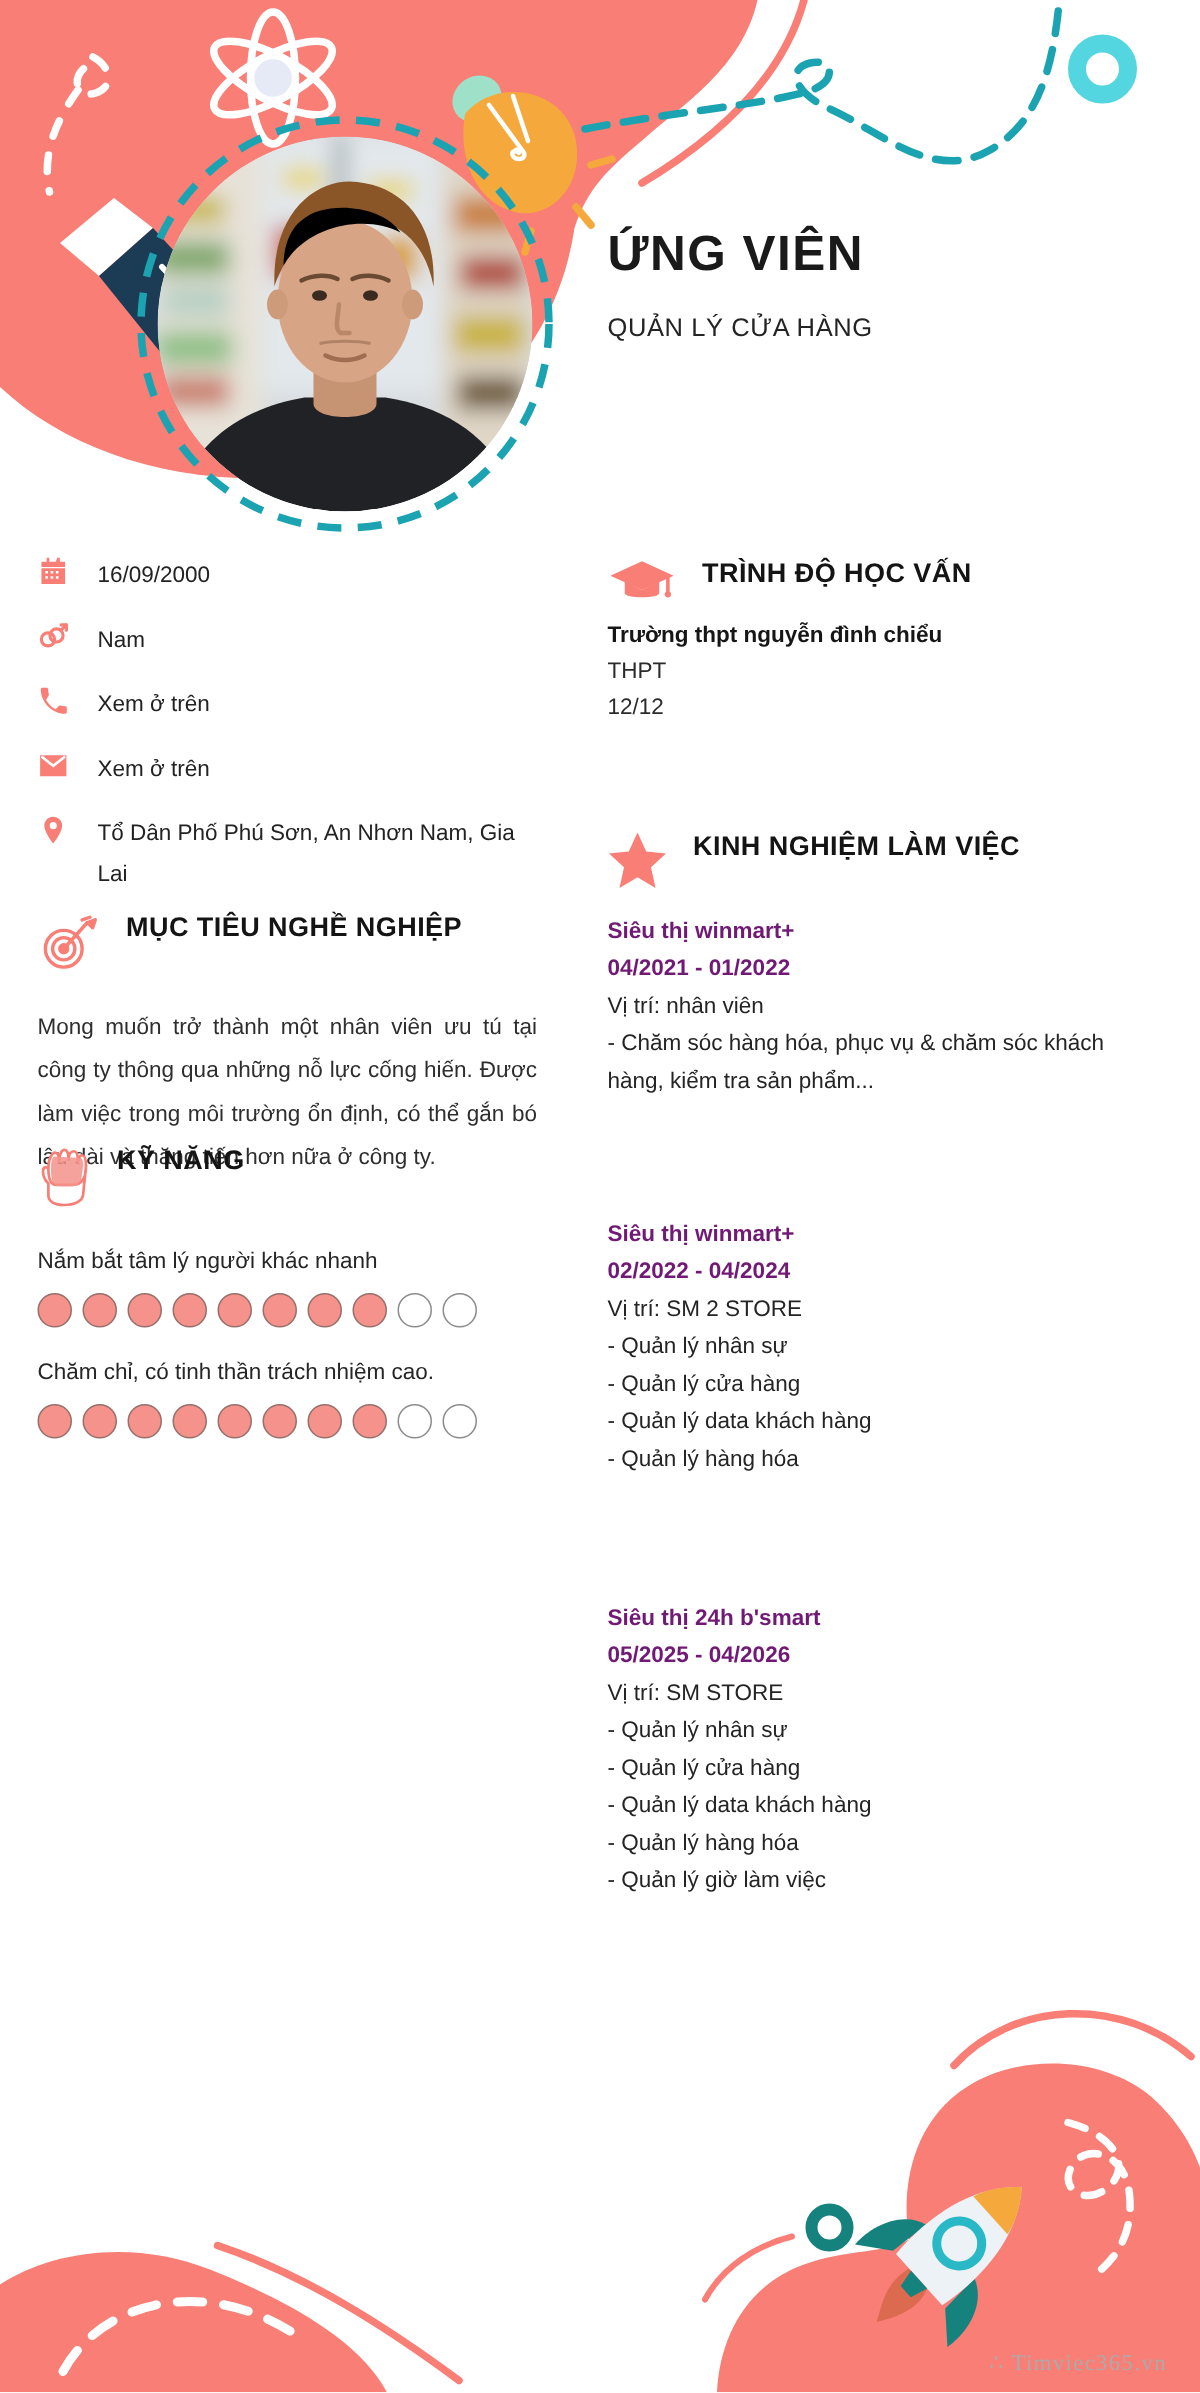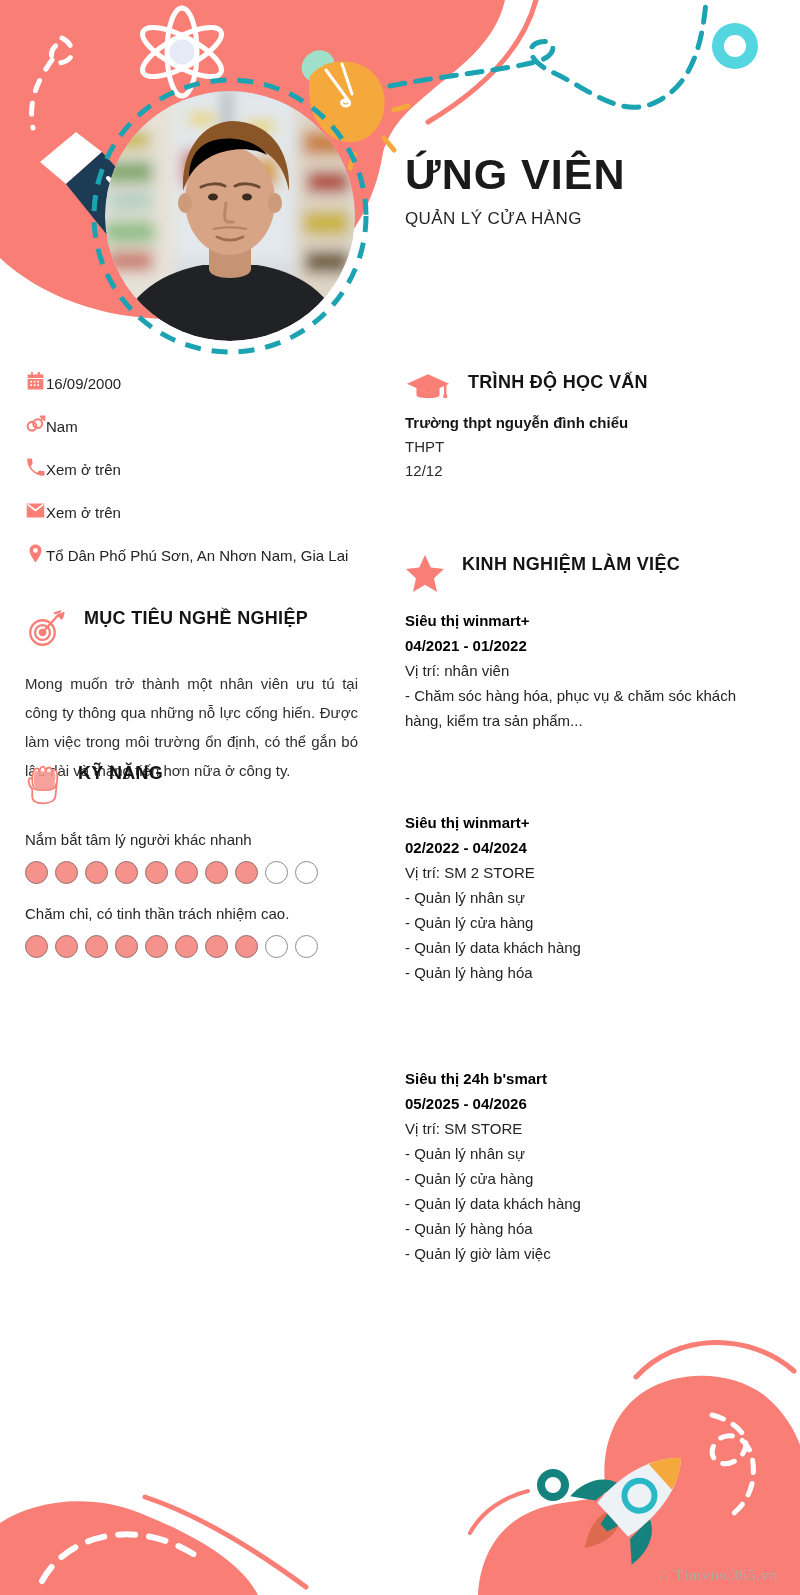--- a/index.html
+++ b/index.html
@@ -10,47 +10,47 @@
   }
   *{margin:0;padding:0;box-sizing:border-box}
   html,body{background:#fff}
   body{font-family:"Liberation Sans","DejaVu Sans",sans-serif;color:var(--textBody)}
   .page{position:relative;width:800px;height:1595px;overflow:hidden;background:#fff;margin:0 auto}
   .deco{position:absolute;left:0;pointer-events:none}
   .deco-top{top:0}
   .deco-bottom{top:1265px}
 
   .photo-wrap{position:absolute;left:105px;top:91px;width:250px;height:250px;border-radius:50%;overflow:hidden}
-  .name{position:absolute;left:405px;top:150px;font-size:43px;font-weight:700;letter-spacing:1px;color:var(--textDark)}
+  .name{position:absolute;left:405px;top:150px;font-size:33px;font-weight:700;letter-spacing:1px;color:var(--textDark)}
   .subtitle{position:absolute;left:405px;top:209px;font-size:17px;letter-spacing:.4px;color:#242424}
 
   .h-row{display:flex;gap:17px}
   .h-row .h-text{font-size:18px;font-weight:700;color:#141414;letter-spacing:.3px}
 
   .contact{position:absolute;left:25px;top:370px;width:335px}
   .c-row{display:flex;align-items:flex-start;margin-bottom:16px;min-height:21px}
   .c-icon{width:21px;height:21px;flex:0 0 21px;margin-top:1px}
-  .c-text{font-size:15px;color:#232323;line-height:27px}
+  .c-text{margin-left:19px;font-size:15px;color:#232323;line-height:27px}
 
   .objective{position:absolute;left:25px;top:608px;width:333px}
   .objective p{margin-top:15px;font-size:15px;line-height:29px;text-align:justify;color:#2e2e2e}
 
   .skills{position:absolute;left:25px;top:763px;width:333px}
   .skill-label{font-size:15px;color:#262626;margin-top:21px;margin-bottom:13px}
   .dots{display:flex;gap:7px}
   .dot{width:23px;height:23px;border-radius:50%;border:1.5px solid var(--dotBorder);background:#fff}
   .dot.filled{background:var(--dotFill);border-color:#97706c}
 
   .education{position:absolute;left:405px;top:372px;width:370px}
   .edu-body{font-size:15px;line-height:24px}
   .edu-school{font-weight:700;color:#161616}
 
   .exp-heading{position:absolute;left:405px;top:554px;width:370px}
   .job{position:absolute;left:405px;width:372px;font-size:15px;line-height:25px;color:#242424}
-  .job .b{font-weight:700;color:#000000}
+  .job .b{font-weight:700;color:#701a75}
   .job-1{top:608px}.job-2{top:810px}.job-3{top:1066px}
 
   .watermark{position:absolute;right:22px;top:1566px;font-family:Liberation Serif, serif;font-size:15px;color:var(--wm);letter-spacing:1px}
 </style>
 </head>
 <body>
 
 <div class="page">
 
   <svg class="deco deco-top" width="800" height="380" viewBox="0 0 800 380">

